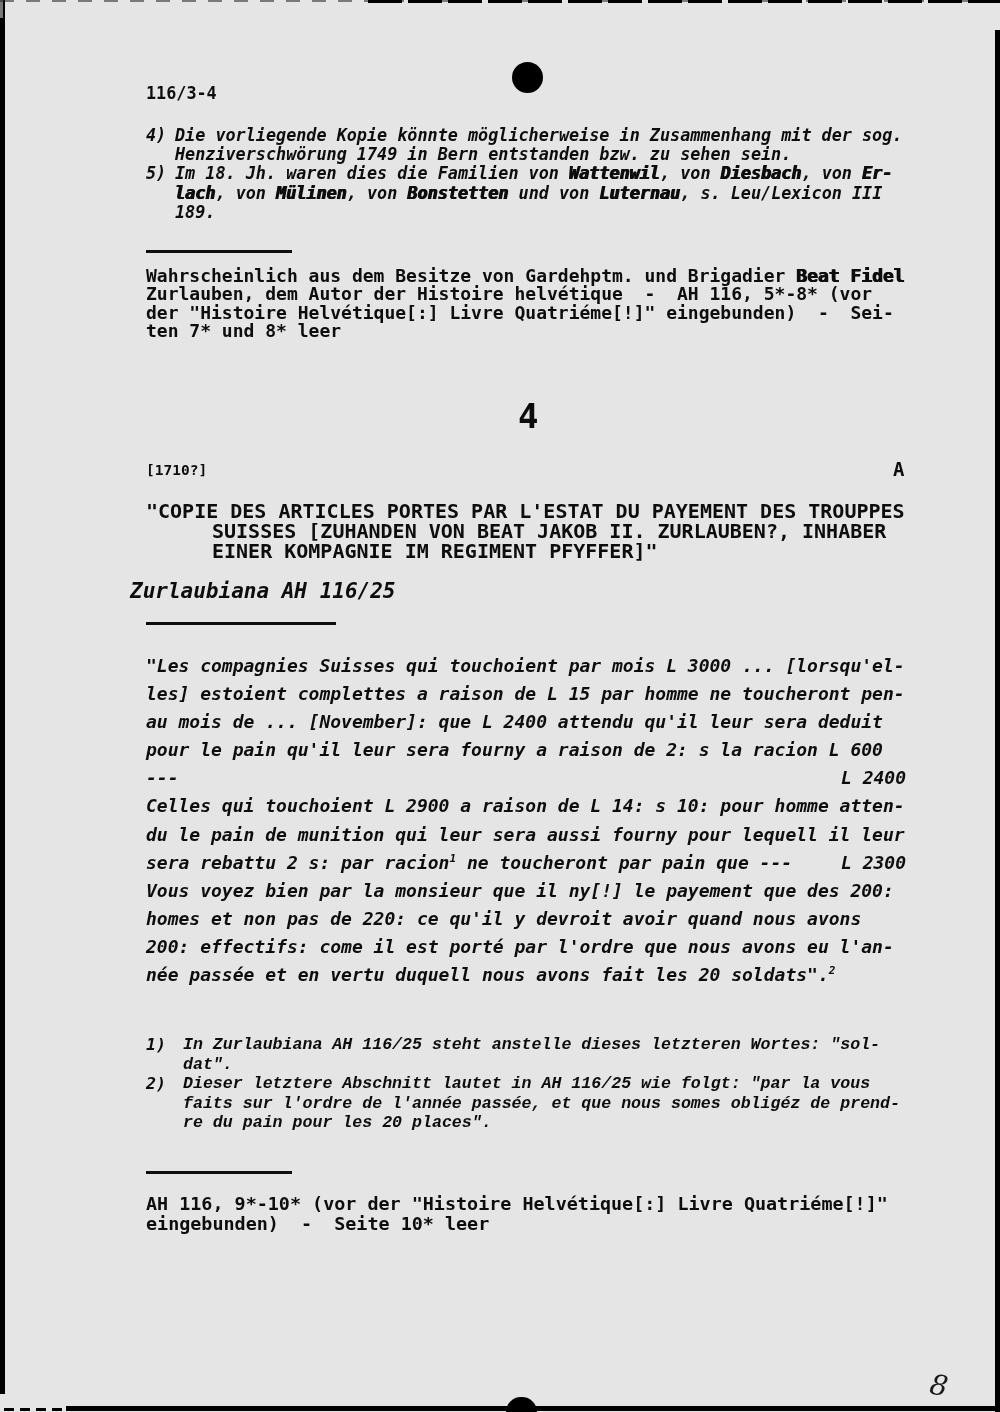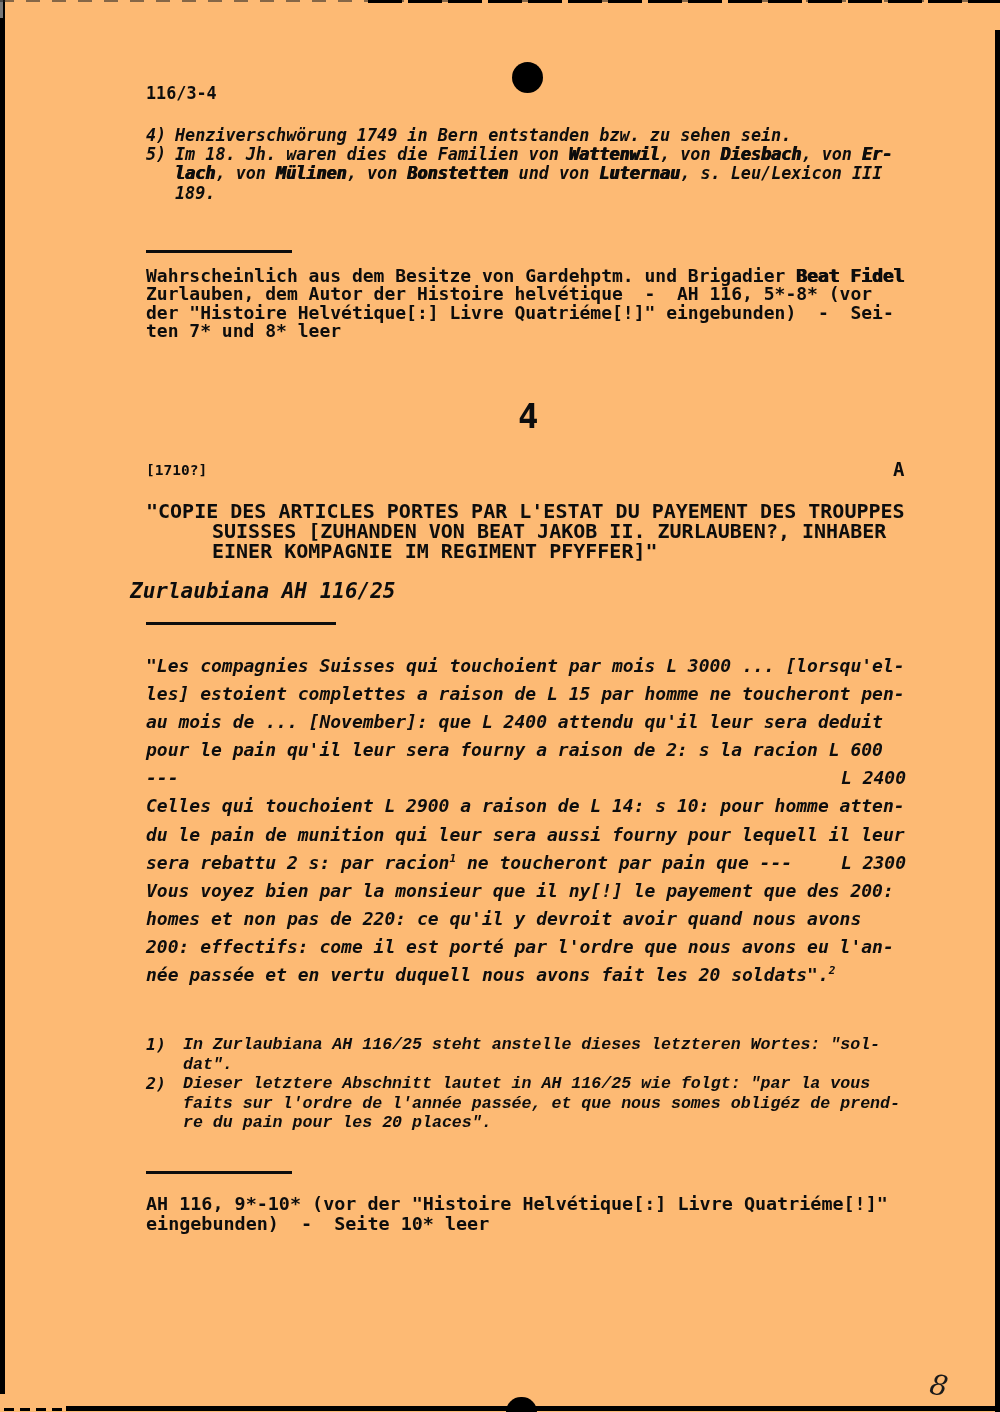--- a/index.html
+++ b/index.html
@@ -1,19 +1,19 @@
 <!DOCTYPE html>
 <html><head>
 <meta charset="utf-8">
 <style>
   html,body { margin:0; padding:0; background:#888; }
   .page {
     position: relative;
     width: 1000px; height: 1412px;
-    background: #fdba74;
+    background: #e5e5e5;
     overflow: hidden;
     font-family: "DejaVu Sans Mono", "Liberation Mono", monospace;
     font-weight: 700;
     color: #0d0d0d;
   }
   .abs { position: absolute; }
   .line { white-space: pre; }
   .xb { text-shadow: 0.7px 0 0 currentColor, -0.4px 0 0 currentColor; text-align: center; }
   sup { font-size: 62%; vertical-align: super; line-height: 0; }
 
@@ -84,20 +84,21 @@
 
   <div class="abs dot-top"></div>
   <div class="abs dot-bottom"></div>
 
   <div class="abs ref line">116/3-4</div>
 
   <div class="abs fn-top">
     <div class="fn-item">
       <span class="marker line">4)</span>
       <div class="lines">
+        <div class="line"><span>Die vorliegende Kopie könnte möglicherweise in Zusammenhang mit der sog.</span></div>
         <div class="line"><span>Henziverschwörung 1749 in Bern entstanden bzw. zu sehen sein.</span></div>
       </div>
     </div>
     <div class="fn-item">
       <span class="marker line">5)</span>
       <div class="lines">
         <div class="line"><span>Im 18. Jh. waren dies die Familien von </span><span class="xb">Wattenwil</span><span>, von </span><span class="xb">Diesbach</span><span>, von </span><span class="xb">Er-</span></div>
         <div class="line"><span class="xb">lach</span><span>, von </span><span class="xb">Mülinen</span><span>, von </span><span class="xb">Bonstetten</span><span> und von </span><span class="xb">Luternau</span><span>, s. Leu/Lexicon III</span></div>
         <div class="line"><span>189.</span></div>
       </div>

